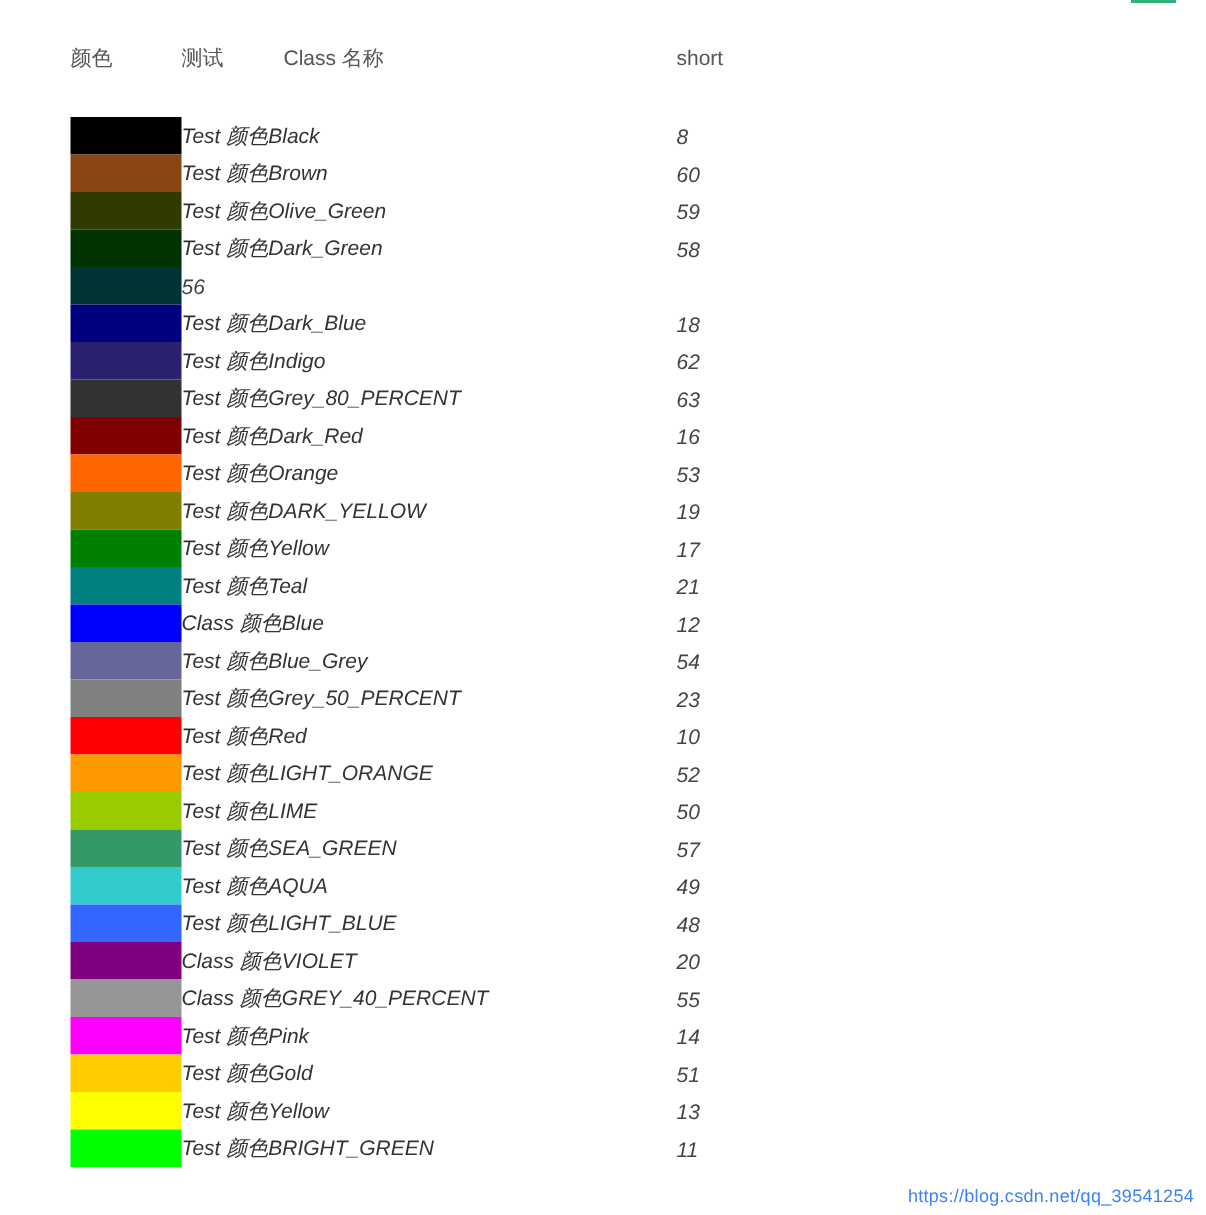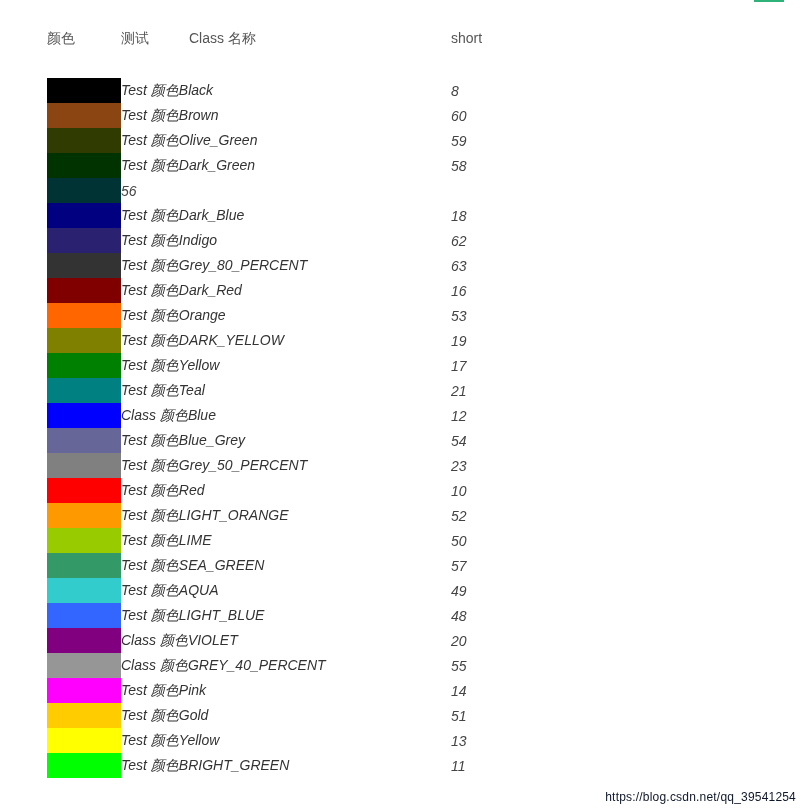--- a/index.html
+++ b/index.html
@@ -46,21 +46,21 @@
     white-space: nowrap;
   }
   .short {
     color: #444;
   }
   .watermark {
     position: absolute;
     right: 8px;
     bottom: 6px;
     font-size: 12px;
-    color: #0f172a;
+    color: #3b82f6;
     letter-spacing: 0.2px;
     font-family: Arial, sans-serif;
     text-align: center;
   }
   .top-accent {
     position: absolute;
     top: 0;
     right: 20px;
     width: 30px;
     height: 2px;

